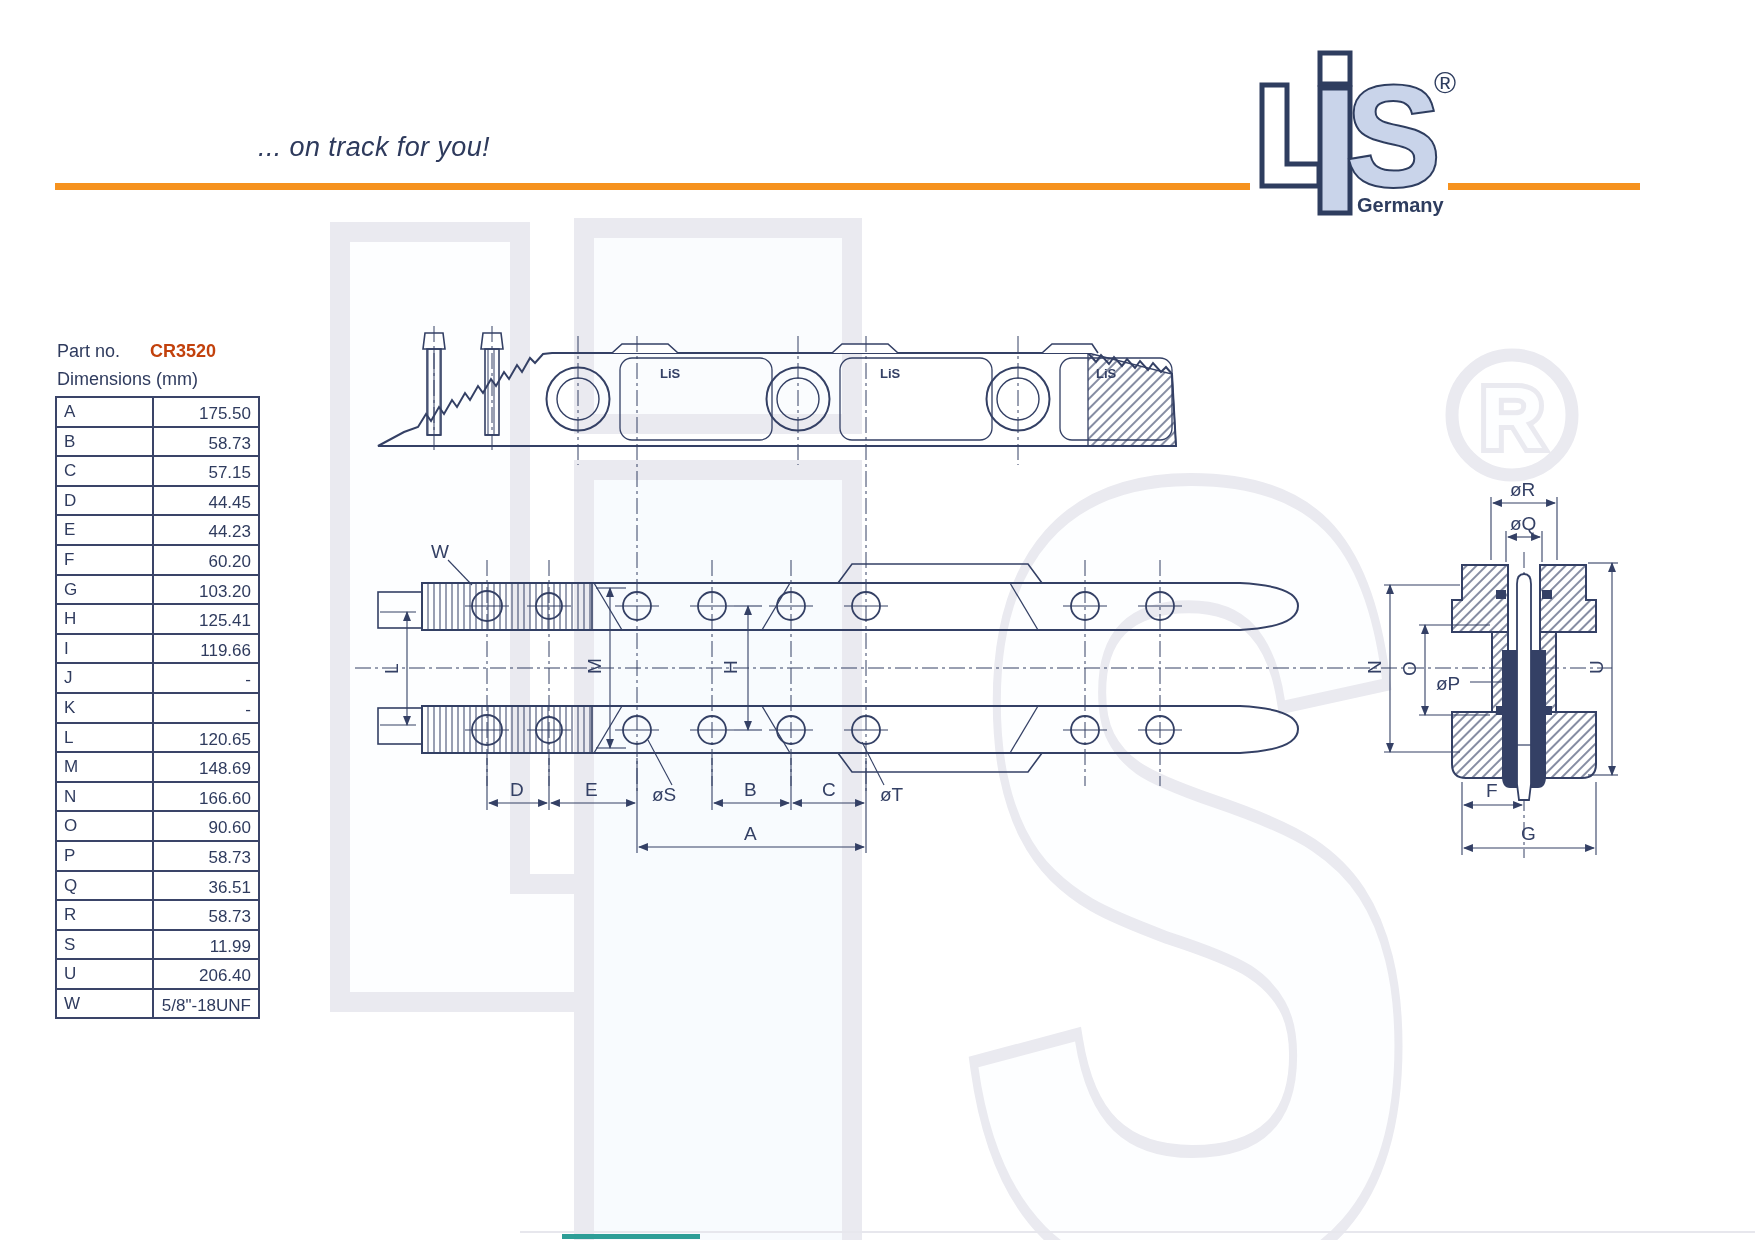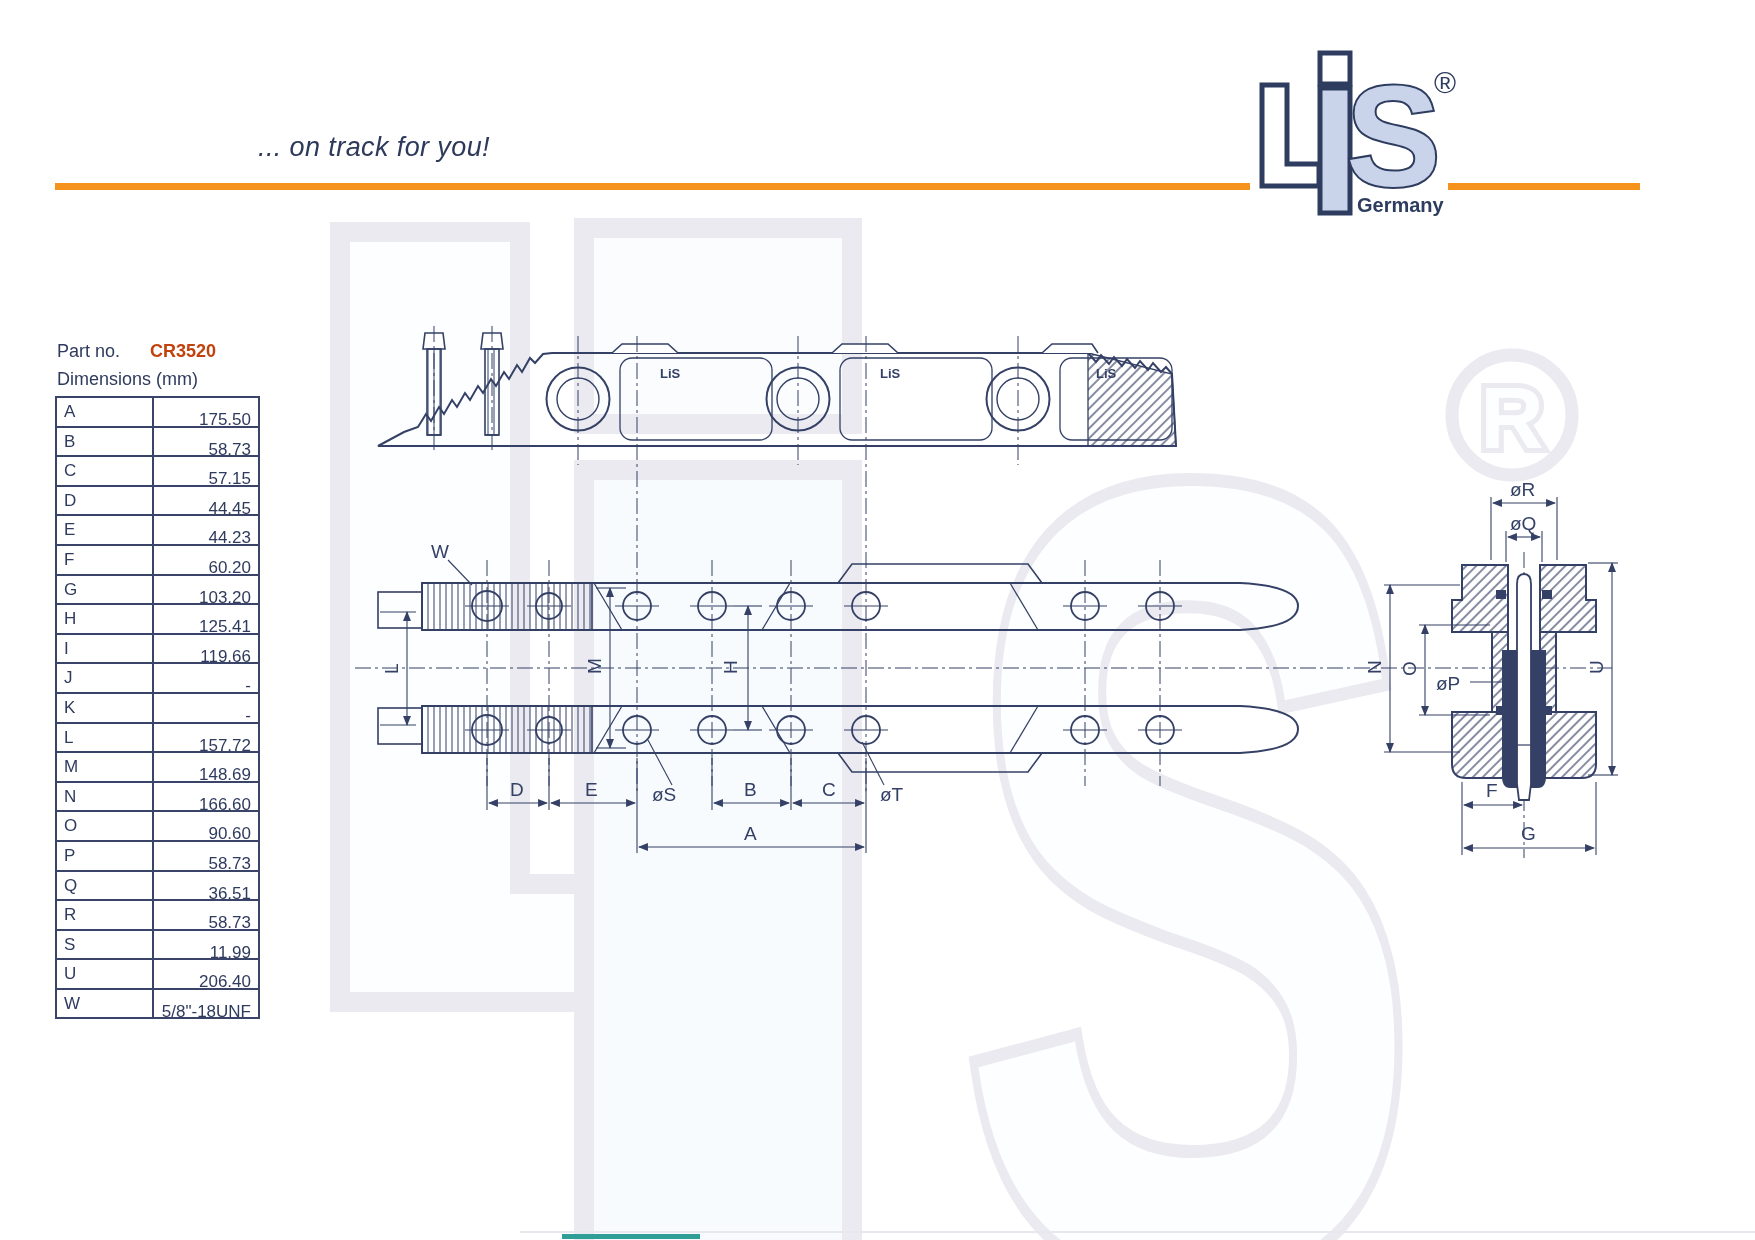--- a/index.html
+++ b/index.html
@@ -12,21 +12,21 @@
   .rule{left:55px;top:183px;width:1585px;height:7px;background:#F6921E;z-index:1}
   .logo{left:1250px;top:36px;width:235px;height:185px;z-index:3}
   
   .part-line{left:57px;top:341px;font-size:18px;z-index:2}
   .part-line b{margin-left:30px;color:#c2410c}
   .dims-label{left:57px;top:369px;font-size:18px;z-index:2}
   .tbl{left:55px;top:396px;width:201px;border:2.5px solid #3A4468;background:#fff;z-index:2}
   .row{display:flex;height:27.6px;border-bottom:2px solid #3A4468;background:#fff}
   .row:last-child{border-bottom:none}
   .row .k{width:86px;border-right:2px solid #3A4468;padding:4px 2px 0 7px;font-size:17px}
-  .row .v{flex:1;text-align:right;padding:12px 7px 0 0;font-size:17px}
+  .row .v{flex:1;text-align:right;padding:6px 7px 0 0;font-size:17px}
   
   .wm{left:0;top:0;z-index:0}
   .drawing{left:330px;top:298px;z-index:2}
   .wm-bottom-line{left:520px;top:1231px;width:1235px;height:2px;background:#E7E7ED;z-index:1}
   .teal-strip{left:562px;top:1234px;width:138px;height:5px;background:#2E9E97;z-index:1}
   svg text{font-family:"Liberation Sans",sans-serif}
 </style>
 </head>
 <body>
 
@@ -102,21 +102,21 @@
     <div class="row">
       <div class="k">J</div>
       <div class="v">-</div>
     </div>
     <div class="row">
       <div class="k">K</div>
       <div class="v">-</div>
     </div>
     <div class="row">
       <div class="k">L</div>
-      <div class="v">157.72</div>
+      <div class="v">120.65</div>
     </div>
     <div class="row">
       <div class="k">M</div>
       <div class="v">148.69</div>
     </div>
     <div class="row">
       <div class="k">N</div>
       <div class="v">166.60</div>
     </div>
     <div class="row">

